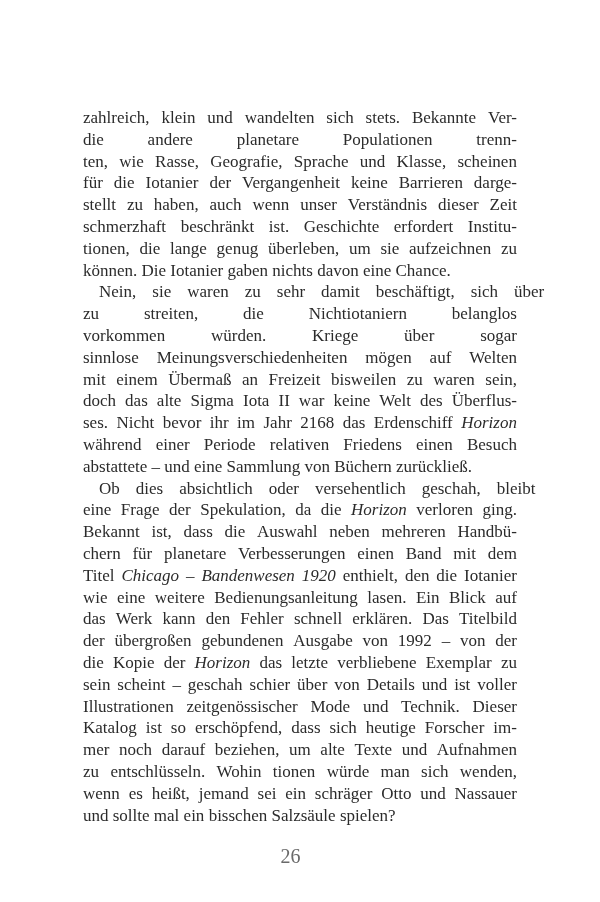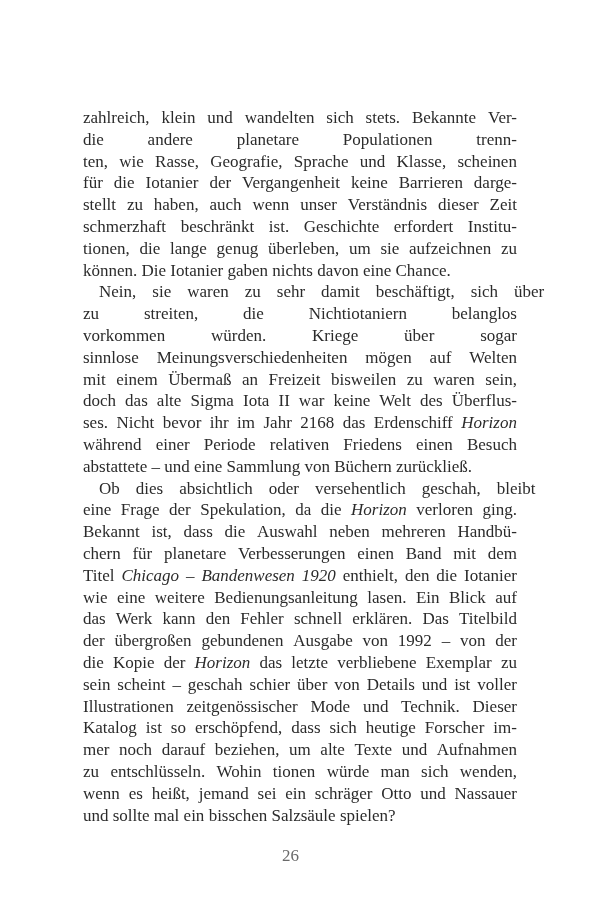--- a/index.html
+++ b/index.html
@@ -42,21 +42,21 @@
   }
   .line.indent { padding-left: 16px; gap: 16px; }
   .w { display: inline-block; }
   .it { font-style: italic; }
   .page-number {
     position: absolute;
     left: 0;
     top: 820px;
     width: 581px;
     text-align: center;
-    font-size: 17px;
+    font-size: 20px;
     line-height: 20px;
     color: #6a6a6a;
     font-family: "Liberation Serif", serif;
   }
 </style>
 </head>
 <body>
 
 <div class="book-page">
   <div class="text-block">

